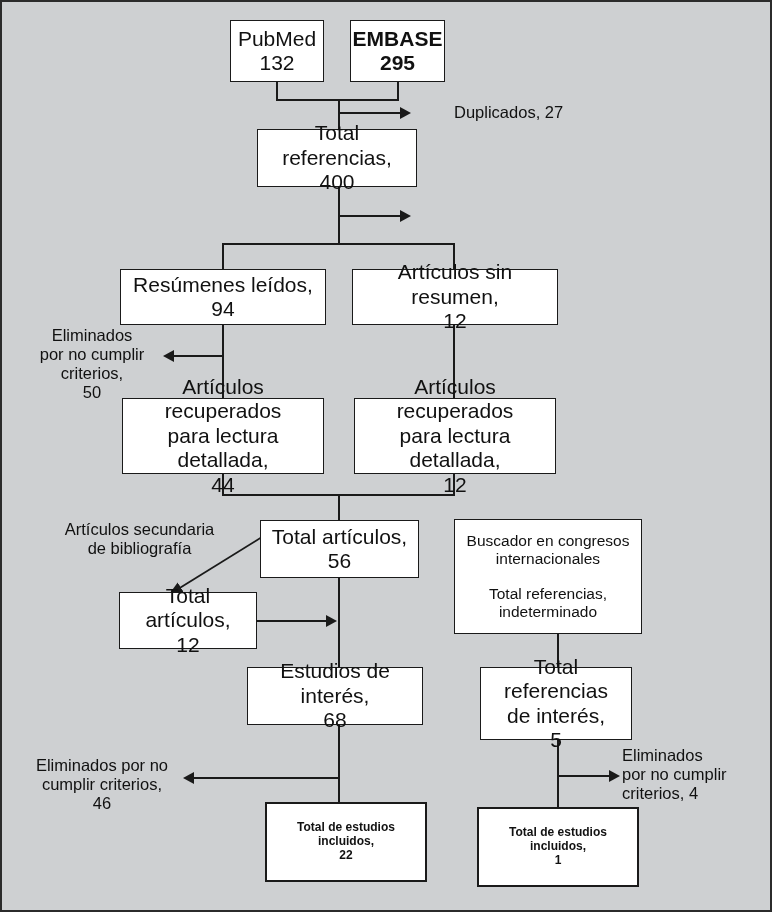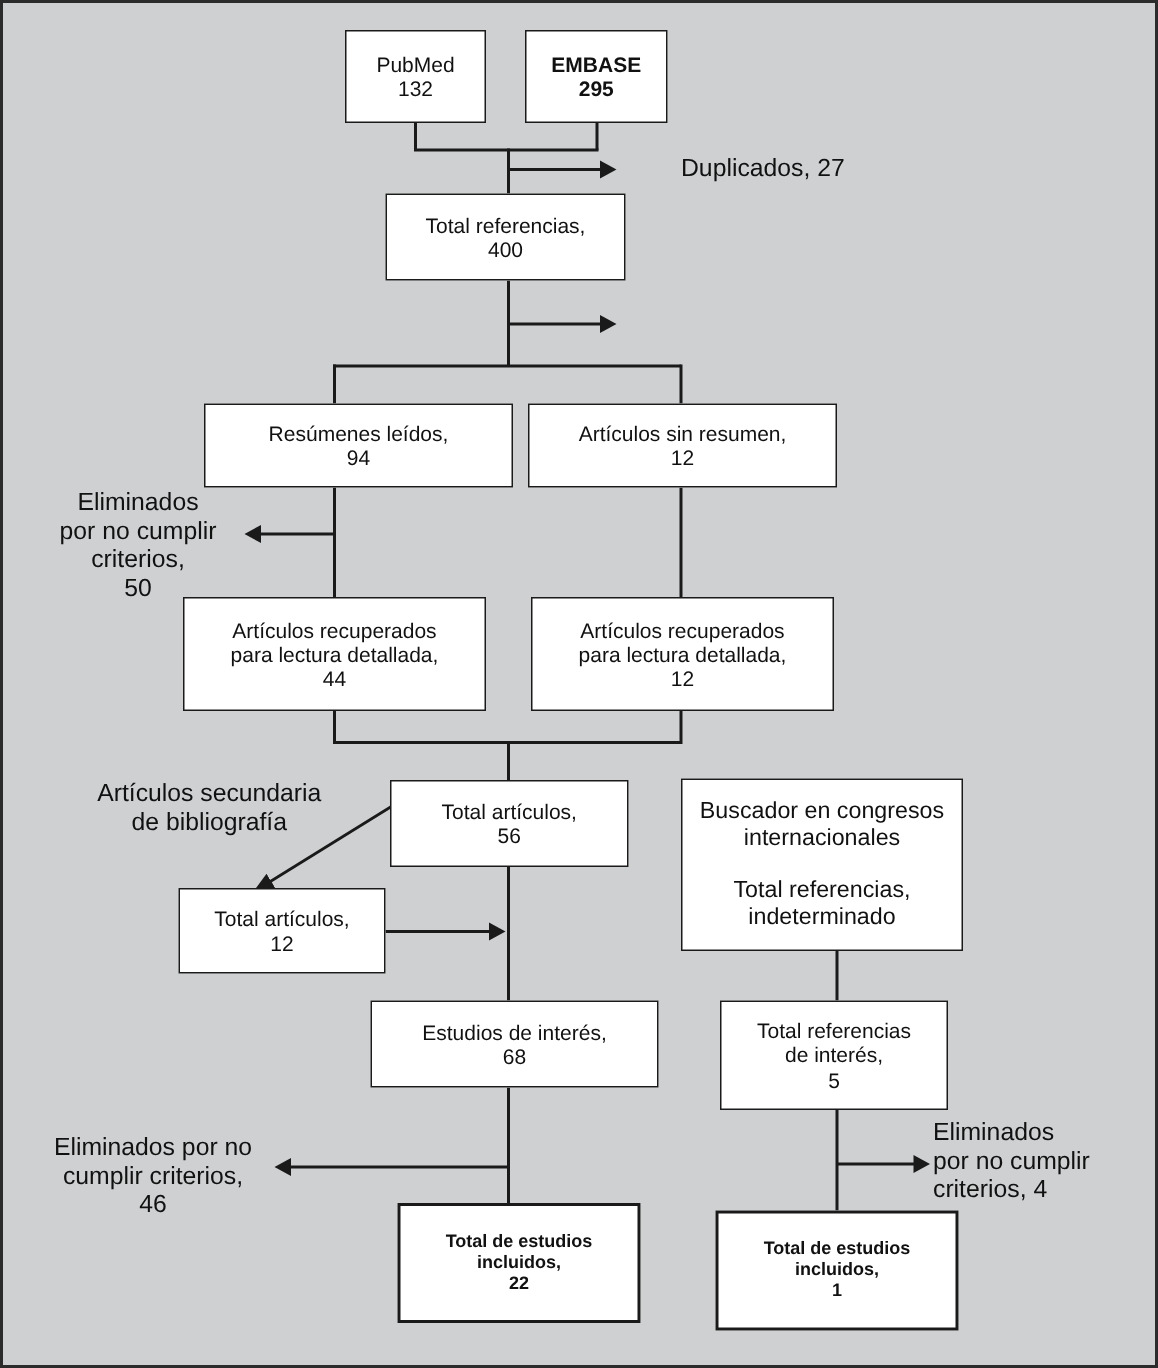--- a/index.html
+++ b/index.html
@@ -15,21 +15,21 @@
   }
   .box{
     position:absolute;
     background:#ffffff;
     border:1.6px solid #1a1a1a;
     box-sizing:border-box;
     display:flex;
     align-items:center;
     justify-content:center;
     text-align:center;
-    font-size:14px;
+    font-size:21px;
     line-height:1.16;
     color:#111111;
     white-space:pre-line;
     padding:2px 4px;
     z-index:3;
   }
   .box.bold{font-weight:bold;font-size:12px;border-width:2px;}
   .lbl{
     position:absolute;
     text-align:center;
@@ -71,21 +71,21 @@
 
   <div class="vline" style="left:336px;top:185px;height:57px;"></div>
 
   <div class="hline" style="left:337px;top:213px;width:62px;"></div>
   <div class="arrowhead ar-right" style="left:398px;top:208px;"></div>
 
   <div class="hline" style="left:220px;top:241px;width:232px;"></div>
   <div class="vline" style="left:220px;top:241px;height:26px;"></div>
   <div class="vline" style="left:451px;top:241px;height:26px;"></div>
 
-  <div class="box" style="left:134px;top:267px;width:206px;height:56px;">Resúmenes leídos,
+  <div class="box" style="left:118px;top:267px;width:206px;height:56px;">Resúmenes leídos,
 94</div>
   <div class="box" style="left:350px;top:267px;width:206px;height:56px;">Artículos sin resumen,
 12</div>
 
   <div class="vline" style="left:220px;top:323px;height:73px;"></div>
   <div class="vline" style="left:451px;top:323px;height:73px;"></div>
 
   <div class="hline" style="left:172px;top:353px;width:50px;"></div>
   <div class="arrowhead ar-left" style="left:161px;top:348px;"></div>
   <div class="lbl" style="left:25px;top:324px;width:130px;">Eliminados
@@ -128,21 +128,21 @@
 
   <div class="vline" style="left:336px;top:576px;height:89px;"></div>
 
   <div class="box" style="left:117px;top:590px;width:138px;height:57px;">Total artículos,
 12</div>
   <div class="hline" style="left:255px;top:618px;width:70px;"></div>
   <div class="arrowhead ar-right" style="left:324px;top:613px;"></div>
 
   <div class="vline" style="left:555px;top:632px;height:33px;"></div>
 
-  <div class="box" style="left:245px;top:665px;width:192px;height:58px;">Estudios de interés,
+  <div class="box" style="left:245px;top:665px;width:176px;height:58px;">Estudios de interés,
 68</div>
   <div class="box" style="left:478px;top:665px;width:152px;height:73px;">Total referencias
 de interés,
 5</div>
 
   <div class="vline" style="left:336px;top:723px;height:77px;"></div>
 
   <div class="vline" style="left:555px;top:738px;height:67px;"></div>
 
   <div class="hline" style="left:192px;top:775px;width:145px;"></div>

